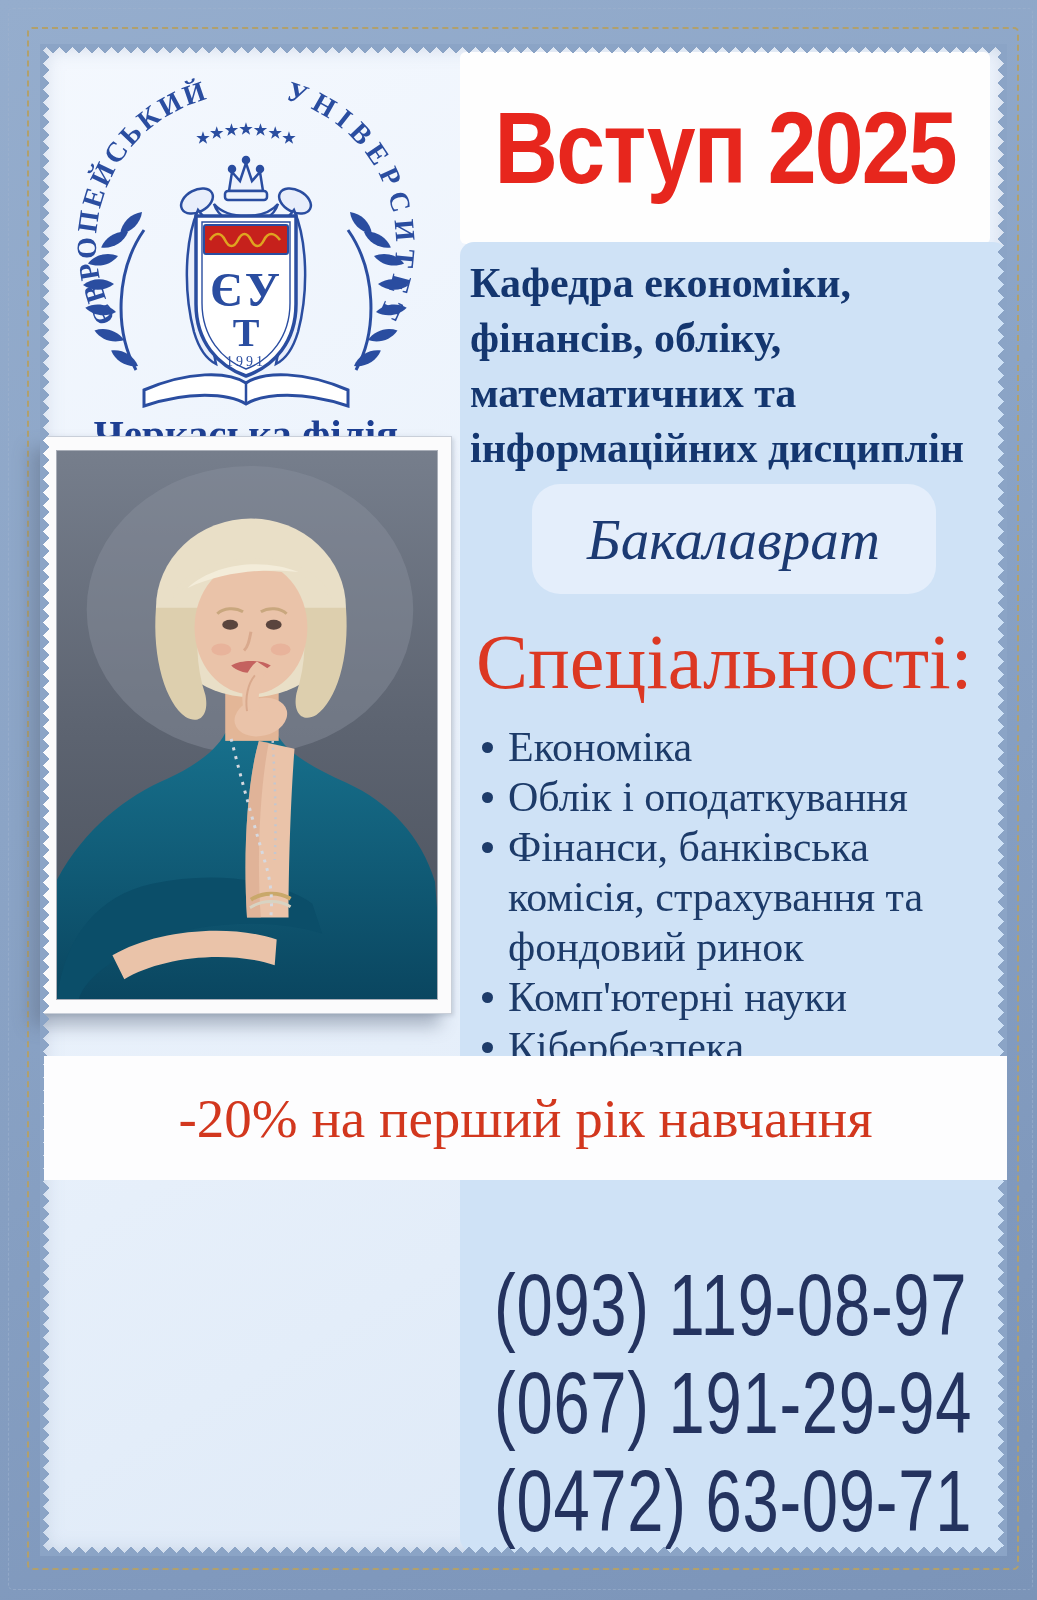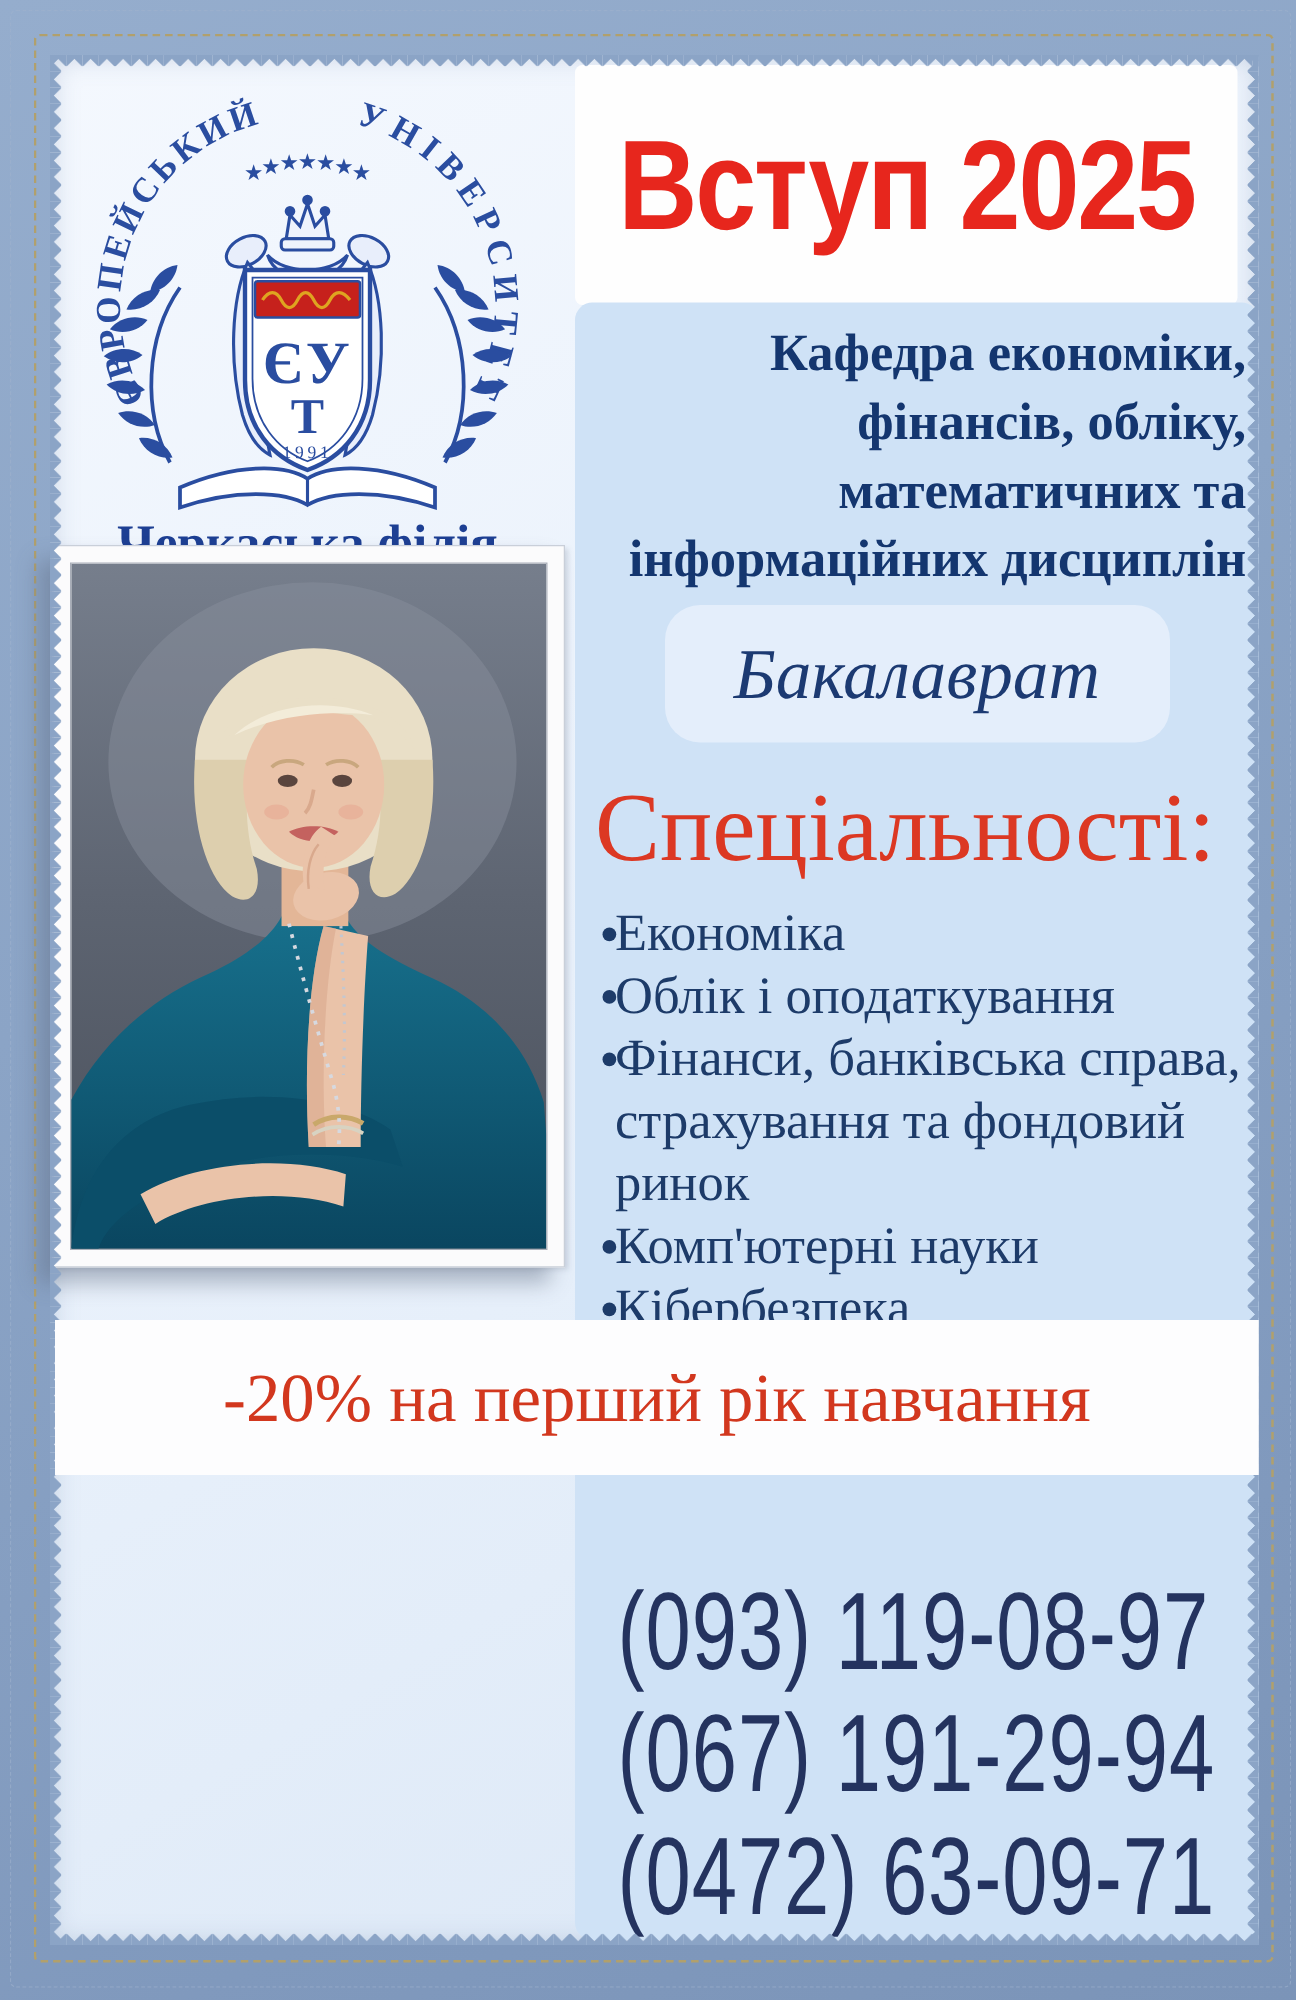--- a/index.html
+++ b/index.html
@@ -32,27 +32,27 @@
 
   
   .title-box{position:absolute;left:420px;top:8px;width:530px;height:192px;background:#fefefe;
     border-radius:6px;display:flex;align-items:center;justify-content:center;}
   .title-box .t{font-family:"Liberation Sans",sans-serif;font-weight:bold;font-size:102px;
     letter-spacing:-2px;color:#e7261d;display:inline-block;transform:scaleX(.86);white-space:nowrap;}
 
   
   .right-panel{position:absolute;left:420px;top:198px;right:0;bottom:4px;background:#cfe2f6;border-radius:14px;}
   .dept{margin:0;padding:14px 10px 0;font-weight:bold;font-size:42px;line-height:55px;
-    color:#14366f;text-align:right;}
+    color:#14366f;text-align:left;}
   .pill{width:404px;height:110px;margin:8px auto 16px;background:#e4eefb;border-radius:28px;
     display:flex;align-items:center;justify-content:center;}
   .pill .p{font-style:italic;font-size:57px;color:#1c3a72;}
   .spec-h{margin:28px 0 0 16px;font-weight:400;font-size:78px;line-height:80px;color:#dc3823;}
   ul.spec{list-style:none;margin:20px 0 0;padding:0;}
-  ul.spec li{position:relative;padding:0 8px 0 32px;font-size:42px;line-height:50px;color:#1d3b69;}
+  ul.spec li{position:relative;padding:0 8px 0 48px;font-size:42px;line-height:50px;color:#1d3b69;}
   ul.spec li::before{content:"";position:absolute;left:22px;top:20px;width:11px;height:11px;border-radius:50%;background:#1d3b69;}
   .phones{position:absolute;left:34px;top:1014px;}
   .phones .ph{font-family:"Liberation Sans",sans-serif;font-size:88px;line-height:98px;font-weight:400;
     color:#24335f;letter-spacing:1px;transform:scaleX(.74);transform-origin:left center;white-space:nowrap;}
 
   
   .photo{position:absolute;left:2px;top:392px;width:410px;height:578px;background:#fbfbfc;
     padding:13px;box-sizing:border-box;border:1px solid #c9cfd9;
     box-shadow:-12px 12px 16px rgba(95,108,130,.45), 2px 2px 4px rgba(120,130,150,.25);}
   .photo .ph-inner{width:100%;height:100%;border:1px solid #a9aeb8;box-sizing:border-box;}
@@ -167,21 +167,21 @@
 
       <div class="pill">
         <span class="p">Бакалаврат</span>
       </div>
 
       <h2 class="spec-h">Спеціальності:</h2>
 
       <ul class="spec">
         <li>Економіка</li>
         <li>Облік і оподаткування</li>
-        <li>Фінанси, банківська справа, страхування та фондовий ринок</li>
+        <li>Фінанси, банківська комісія, страхування та фондовий ринок</li>
         <li>Комп'ютерні науки</li>
         <li>Кібербезпека</li>
       </ul>
 
       <div class="phones">
         <div class="ph">(093) 119-08-97</div>
         <div class="ph">(067) 191-29-94</div>
         <div class="ph">(0472) 63-09-71</div>
       </div>
     </div>

